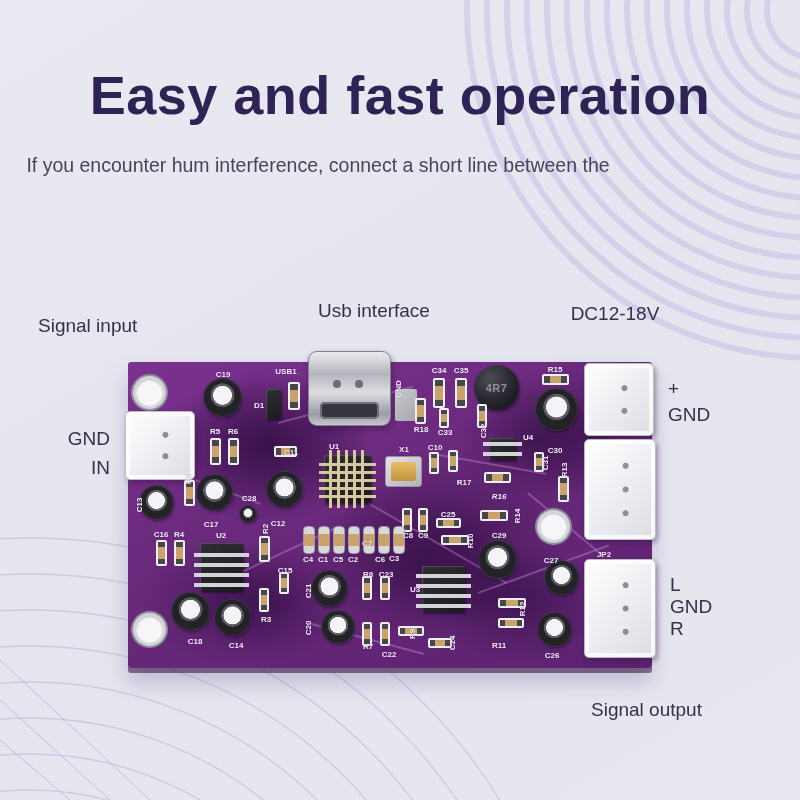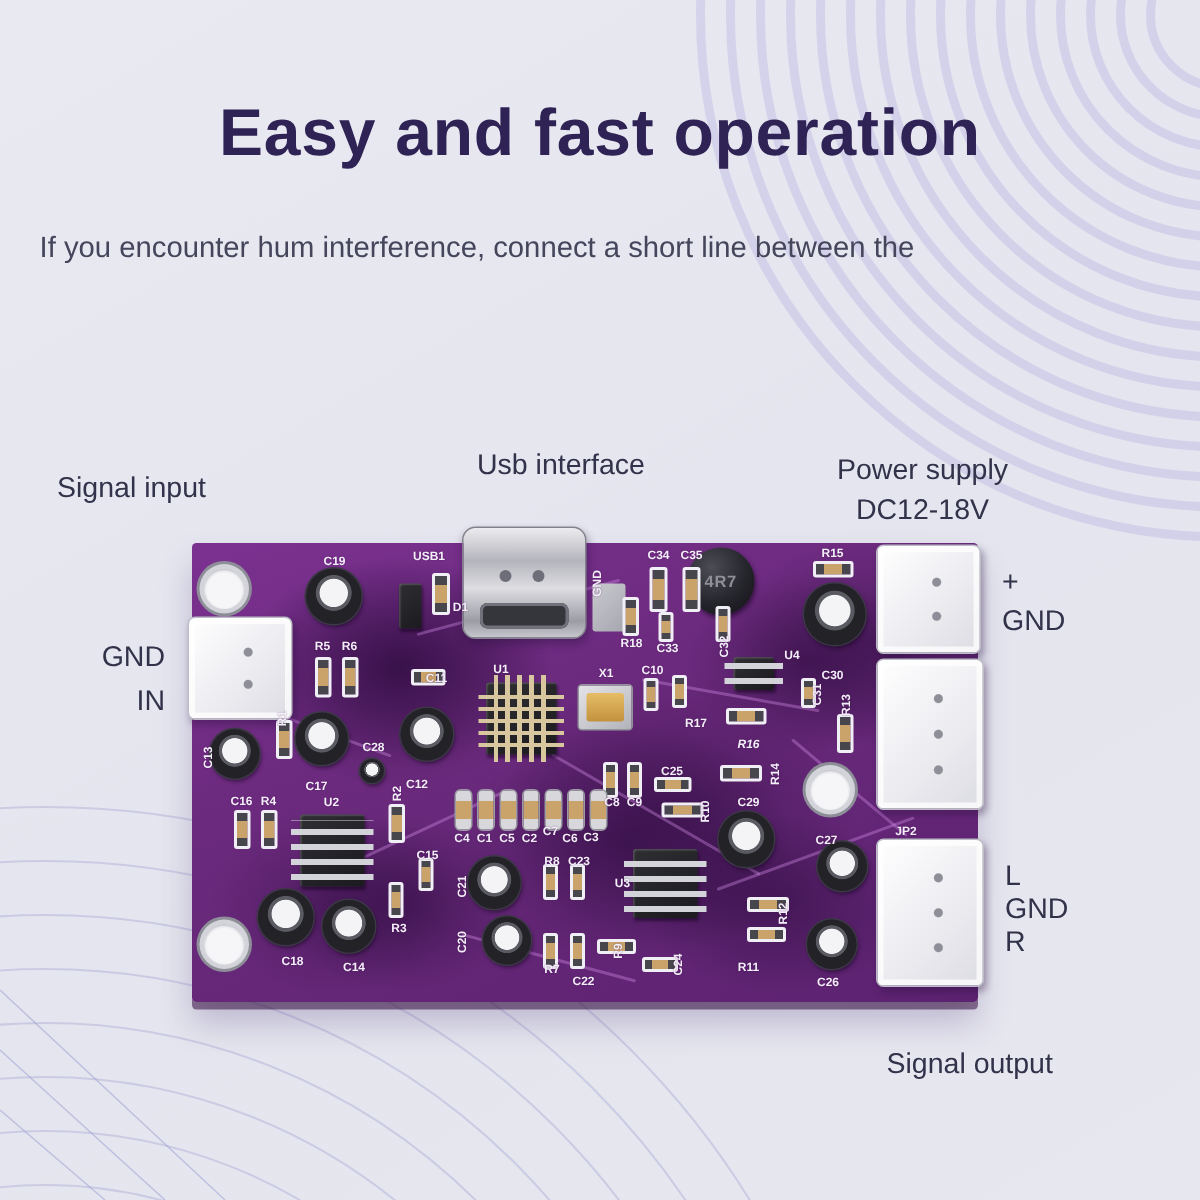--- a/index.html
+++ b/index.html
@@ -1,19 +1,19 @@
 <!DOCTYPE html>
 <html><head>
 <meta charset="utf-8">
 <style>
   html,body{margin:0;padding:0;}
   body{width:800px;height:800px;overflow:hidden;font-family:"Liberation Sans",sans-serif;}
   .stage{position:relative;width:800px;height:800px;background:linear-gradient(150deg,#e9e9f2 0%,#e4e5ee 55%,#e7e7f0 100%);overflow:hidden;}
   .ripples{position:absolute;left:0;top:0;width:800px;height:800px;pointer-events:none;}
-  .title{position:absolute;top:64px;left:0;width:800px;text-align:center;font-size:44px;font-weight:700;letter-spacing:.5px;color:#2f2254;}
+  .title{position:absolute;top:64px;left:0;width:800px;text-align:center;font-size:54px;font-weight:700;letter-spacing:.5px;color:#2f2254;}
   .subtitle{position:absolute;top:146px;left:0;width:636px;text-align:center;font-size:19.5px;line-height:38px;color:#45455b;}
   .lbl{position:absolute;font-size:19px;color:#32324a;white-space:nowrap;}
   .lbl.center{text-align:center;}
   .lbl.right{text-align:right;}
 
   
   .board{position:absolute;left:128px;top:362px;width:524px;height:306px;border-radius:3px;
     background:
       radial-gradient(150px 110px at 26% 28%, rgba(22,0,38,.38), transparent 70%),
       radial-gradient(170px 130px at 62% 58%, rgba(22,0,38,.32), transparent 70%),
@@ -105,21 +105,20 @@
 
   <div class="title">Easy and fast operation</div>
   <div class="subtitle">
     <div>If you encounter hum interference, connect a short line between the</div>
   </div>
 
   <div class="lbl" style="left:38px;top:315px">Signal input</div>
   <div class="lbl" style="left:318px;top:300px">Usb interface</div>
 
   <div class="lbl center" style="left:550px;top:300px;width:130px;line-height:27px">
-    <div>Power supply</div>
     <div>DC12-18V</div>
   </div>
 
   <div class="lbl right" style="left:56px;top:424px;width:54px;line-height:29px">
     <div>GND</div>
     <div>IN</div>
   </div>
 
   <div class="lbl" style="left:668px;top:376px;line-height:26px">
     <div>+</div>
@@ -163,21 +162,21 @@
       <div class="cmp ecap" style="left: 139px; top: 110px; width: 35px; height: 35px;"></div>
       <div class="cmp ecap" style="left: 112px; top: 144px; width: 16px; height: 16px;"></div>
       <div class="cmp ecap" style="left: 44px; top: 231px; width: 37px; height: 37px;"></div>
       <div class="cmp ecap" style="left: 87px; top: 238px; width: 35px; height: 35px;"></div>
       <div class="cmp ecap" style="left: 184px; top: 209px; width: 35px; height: 35px;"></div>
       <div class="cmp ecap" style="left: 194px; top: 249px; width: 32px; height: 32px;"></div>
       <div class="cmp ecap" style="left: 351px; top: 179px; width: 37px; height: 37px;"></div>
       <div class="cmp ecap" style="left: 417px; top: 199px; width: 33px; height: 33px;"></div>
       <div class="cmp ecap" style="left: 410px; top: 251px; width: 33px; height: 33px;"></div>
       <div class="cmp ecap" style="left: 408px; top: 27px; width: 41px; height: 41px;"></div>
-      <div class="cmp ind" style="left: 330px; top: 3px; width: 45px; height: 45px;">4R7</div>
+      <div class="cmp ind" style="left: 346px; top: 3px; width: 45px; height: 45px;">4R7</div>
       <div class="cmp qfp" style="left: 196px; top: 93px; width: 47px; height: 48px;"></div>
       <div class="cmp soic" style="left: 72px; top: 181px; width: 43px; height: 48px;"></div>
       <div class="cmp soic" style="left: 294px; top: 204px; width: 43px; height: 46px;"></div>
       <div class="cmp soic" style="left: 361px; top: 76px; width: 27px; height: 22px;"></div>
       <div class="cmp xtal" style="left: 257px; top: 94px; width: 37px; height: 31px;"></div>
       <div class="cmp chip" style="left: 138px; top: 27px; width: 15px; height: 30px;"></div>
       <div class="cmp pad" style="left: 267px; top: 27px; width: 22px; height: 32px;"></div>
       <div class="cmp smdv" style="left: 160px; top: 20px; width: 12px; height: 28px;"></div>
       <div class="cmp smdv" style="left: 82px; top: 76px; width: 11px; height: 27px;"></div>
       <div class="cmp smdv" style="left: 100px; top: 76px; width: 11px; height: 27px;"></div>
@@ -214,21 +213,21 @@
       <div class="cmp smdh" style="left: 370px; top: 256px; width: 26px; height: 10px;"></div>
       <div class="cmp fcap" style="left: 175px; top: 164px; width: 12px; height: 28px;"></div>
       <div class="cmp fcap" style="left: 190px; top: 164px; width: 12px; height: 28px;"></div>
       <div class="cmp fcap" style="left: 205px; top: 164px; width: 12px; height: 28px;"></div>
       <div class="cmp fcap" style="left: 220px; top: 164px; width: 12px; height: 28px;"></div>
       <div class="cmp fcap" style="left: 235px; top: 164px; width: 12px; height: 28px;"></div>
       <div class="cmp fcap" style="left: 250px; top: 164px; width: 12px; height: 28px;"></div>
       <div class="cmp fcap" style="left: 265px; top: 164px; width: 12px; height: 28px;"></div>
       <div class="cmp silk" style="left: 95px; top: 12px; transform: translate(-50%, -50%);">C19</div>
       <div class="cmp silk" style="left: 158px; top: 9px; transform: translate(-50%, -50%);">USB1</div>
-      <div class="cmp silk" style="left: 131px; top: 43px; transform: translate(-50%, -50%); margin-left: 48px;">D1</div>
+      <div class="cmp silk" style="left: 131px; top: 43px; transform: translate(-50%, -50%);">D1</div>
       <div class="cmp silk" style="left: 270px; top: 27px; transform: translate(-50%, -50%) rotate(-90deg);">GND</div>
       <div class="cmp silk" style="left: 311px; top: 8px; transform: translate(-50%, -50%);">C34</div>
       <div class="cmp silk" style="left: 333px; top: 8px; transform: translate(-50%, -50%);">C35</div>
       <div class="cmp silk" style="left: 427px; top: 7px; transform: translate(-50%, -50%);">R15</div>
       <div class="cmp silk" style="left: 293px; top: 67px; transform: translate(-50%, -50%);">R18</div>
       <div class="cmp silk" style="left: 317px; top: 70px; transform: translate(-50%, -50%);">C33</div>
       <div class="cmp silk" style="left: 355px; top: 69px; transform: translate(-50%, -50%) rotate(-90deg);">C32</div>
       <div class="cmp silk" style="left: 400px; top: 75px; transform: translate(-50%, -50%);">U4</div>
       <div class="cmp silk" style="left: 427px; top: 88px; transform: translate(-50%, -50%);">C30</div>
       <div class="cmp silk" style="left: 417px; top: 101px; transform: translate(-50%, -50%) rotate(-90deg);">C31</div>
@@ -253,21 +252,21 @@
       <div class="cmp silk" style="left: 320px; top: 152px; transform: translate(-50%, -50%);">C25</div>
       <div class="cmp silk" style="left: 389px; top: 154px; transform: translate(-50%, -50%) rotate(-90deg);">R14</div>
       <div class="cmp silk" style="left: 280px; top: 173px; transform: translate(-50%, -50%);">C8</div>
       <div class="cmp silk" style="left: 295px; top: 173px; transform: translate(-50%, -50%);">C9</div>
       <div class="cmp silk" style="left: 342px; top: 179px; transform: translate(-50%, -50%) rotate(-90deg);">R10</div>
       <div class="cmp silk" style="left: 371px; top: 173px; transform: translate(-50%, -50%);">C29</div>
       <div class="cmp silk" style="left: 180px; top: 197px; transform: translate(-50%, -50%);">C4</div>
       <div class="cmp silk" style="left: 195px; top: 197px; transform: translate(-50%, -50%);">C1</div>
       <div class="cmp silk" style="left: 210px; top: 197px; transform: translate(-50%, -50%);">C5</div>
       <div class="cmp silk" style="left: 225px; top: 197px; transform: translate(-50%, -50%);">C2</div>
-      <div class="cmp silk" style="left: 239px; top: 192px; transform: translate(-50%, -50%); text-align: right;">C7</div>
+      <div class="cmp silk" style="left: 239px; top: 181px; transform: translate(-50%, -50%); text-align: right;">C7</div>
       <div class="cmp silk" style="left: 252px; top: 197px; transform: translate(-50%, -50%);">C6</div>
       <div class="cmp silk" style="left: 266px; top: 196px; transform: translate(-50%, -50%);">C3</div>
       <div class="cmp silk" style="left: 157px; top: 208px; transform: translate(-50%, -50%);">C15</div>
       <div class="cmp silk" style="left: 180px; top: 229px; transform: translate(-50%, -50%) rotate(-90deg);">C21</div>
       <div class="cmp silk" style="left: 180px; top: 266px; transform: translate(-50%, -50%) rotate(-90deg);">C20</div>
       <div class="cmp silk" style="left: 138px; top: 257px; transform: translate(-50%, -50%);">R3</div>
       <div class="cmp silk" style="left: 67px; top: 279px; transform: translate(-50%, -50%);">C18</div>
       <div class="cmp silk" style="left: 108px; top: 283px; transform: translate(-50%, -50%);">C14</div>
       <div class="cmp silk" style="left: 240px; top: 212px; transform: translate(-50%, -50%);">R8</div>
       <div class="cmp silk" style="left: 258px; top: 212px; transform: translate(-50%, -50%);">C23</div>

